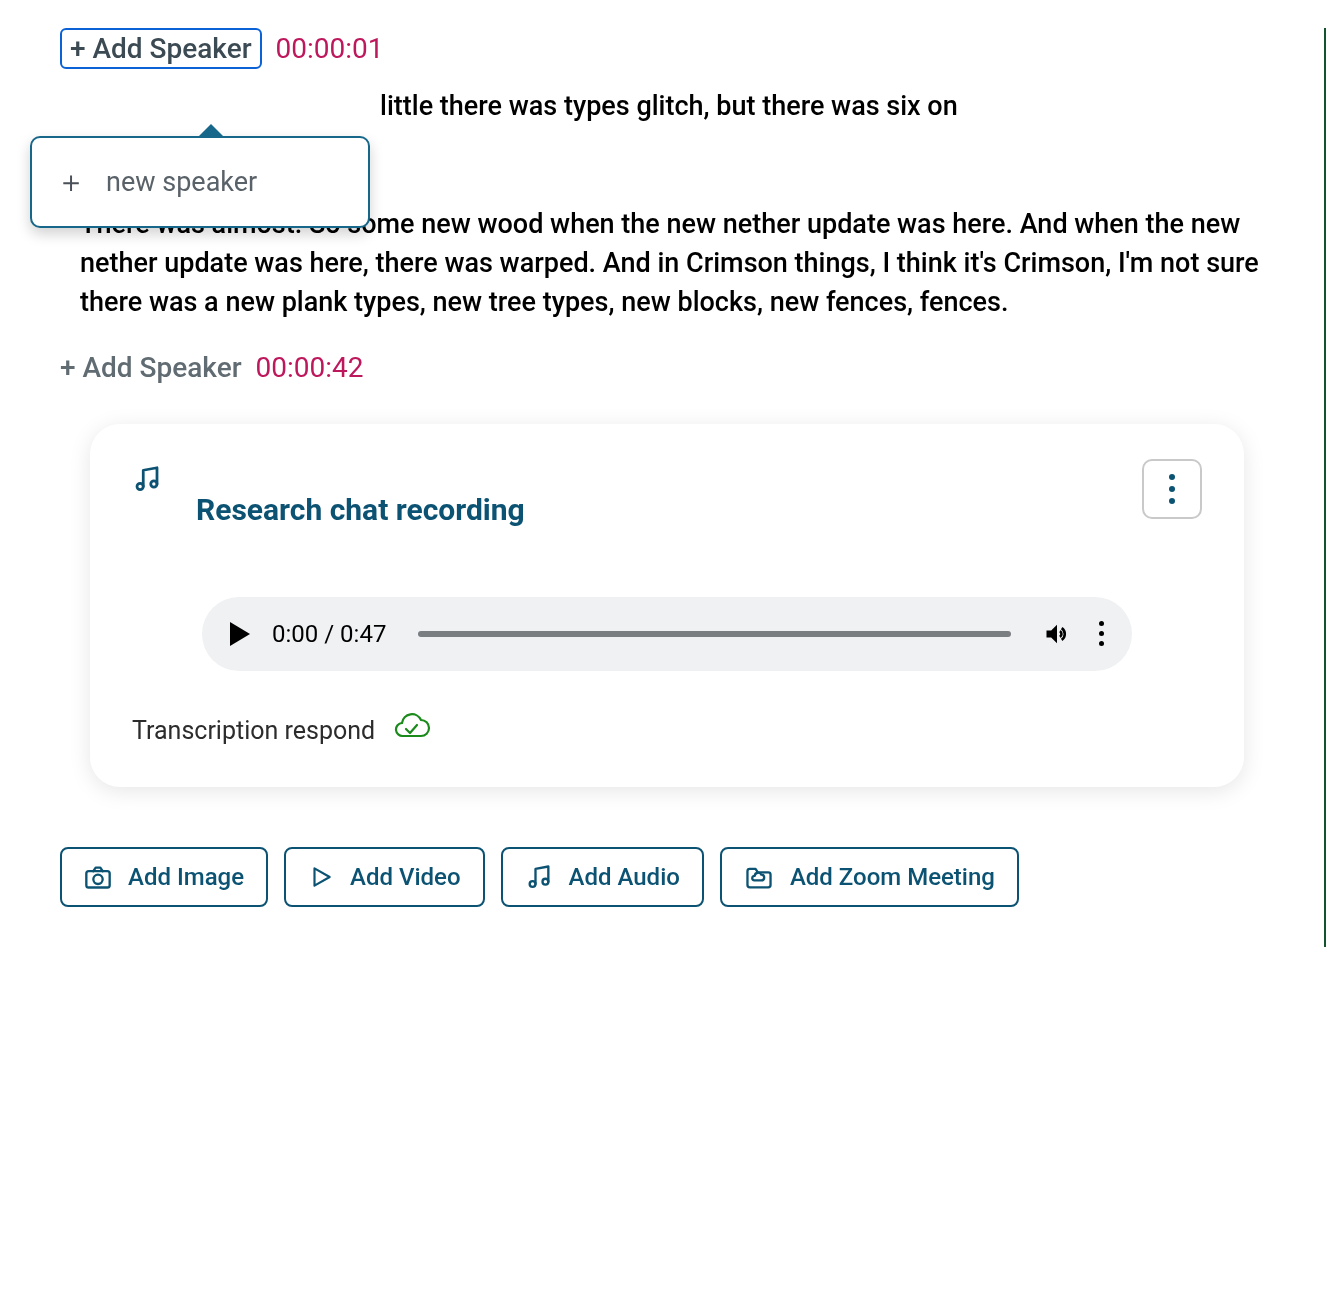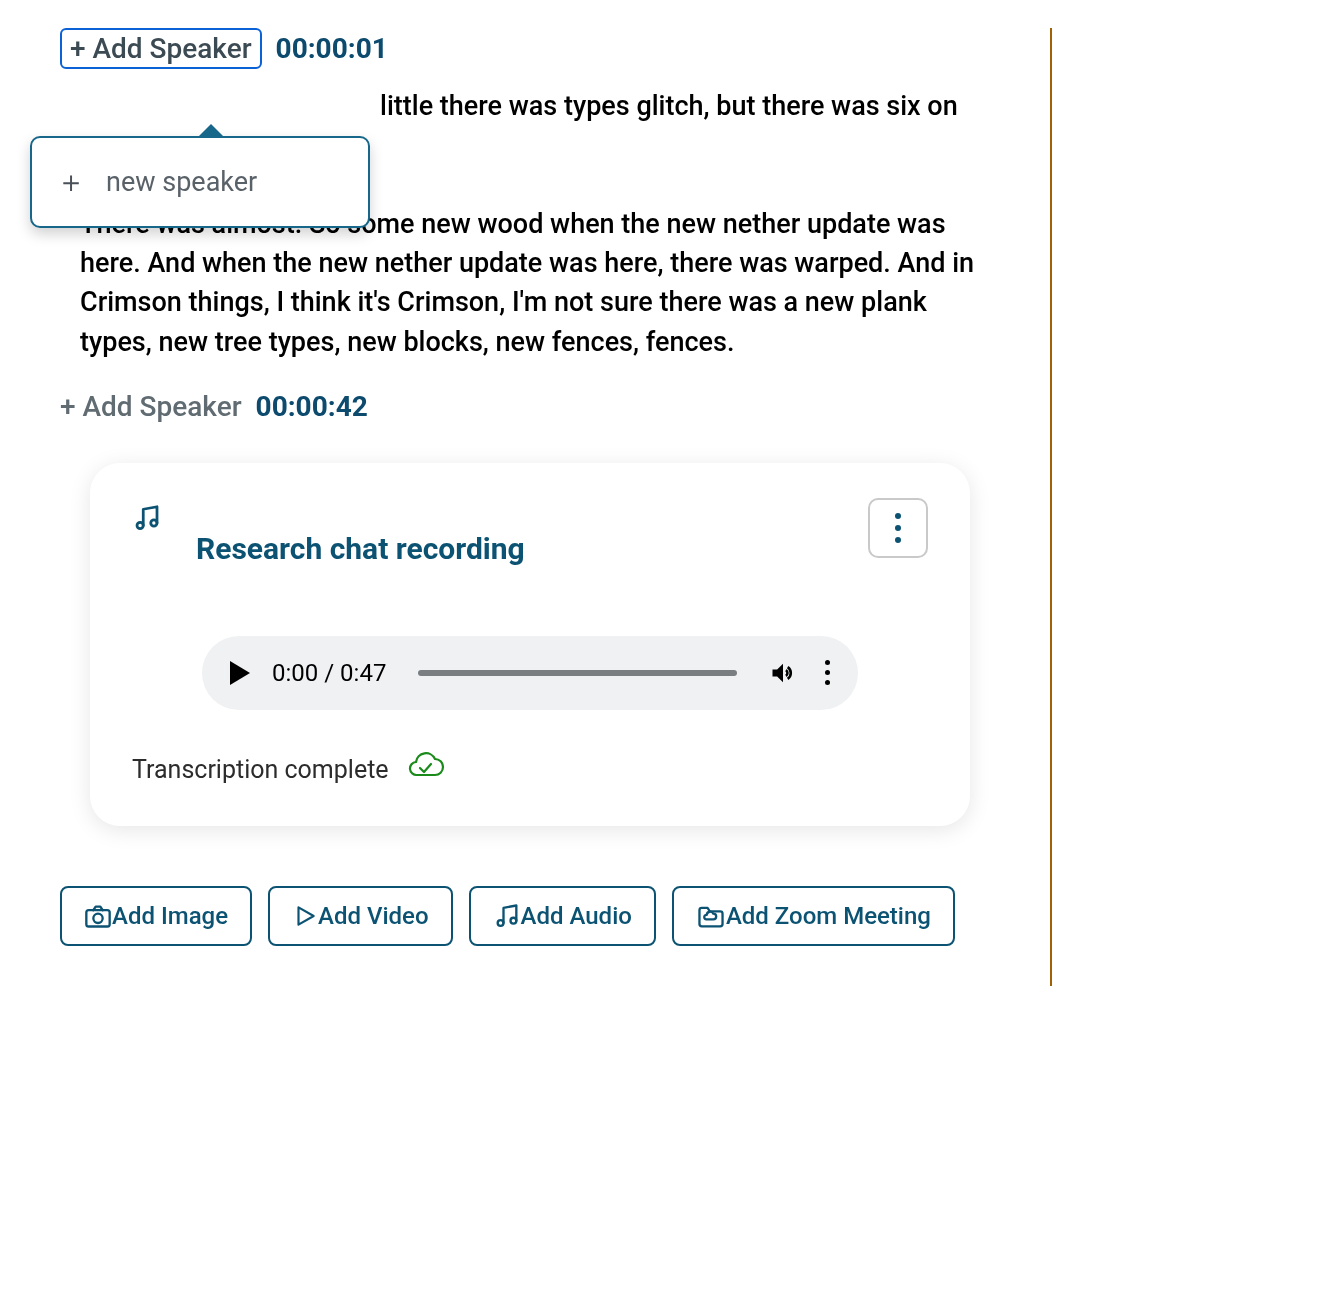--- a/index.html
+++ b/index.html
@@ -4,24 +4,24 @@
 <style>
   * { box-sizing: border-box; }
   html, body {
     margin: 0;
     padding: 0;
     font-family: -apple-system, BlinkMacSystemFont, "Segoe UI", Roboto, Helvetica, Arial, sans-serif;
     background: #fff;
     color: #000;
   }
   .page {
-    width: 1052px;
+    width: 1326px;
     padding: 0 60px 40px 60px;
     position: relative;
-    border-right: 2px solid #a16207;
+    border-right: 2px solid #14532d;
   }
 
   .entry { margin-bottom: 20px; }
   .header-row {
     display: flex;
     align-items: center;
     gap: 14px;
     margin: 28px 0 18px 0;
     font-size: 28px;
   }
@@ -33,22 +33,22 @@
     align-items: center;
     gap: 6px;
   }
   .add-speaker-btn.active {
     border: 2px solid #0b61d6;
     border-radius: 6px;
     padding: 2px 8px;
     color: #3b4a53;
   }
   .timestamp {
-    color: #0c4a6e;
-    font-weight: 700;
+    color: #be185d;
+    font-weight: 400;
   }
   .transcript-text {
     font-size: 27px;
     line-height: 1.45;
     font-weight: 500;
     color: #000;
     margin: 0 0 10px 20px;
   }
 
   
@@ -191,20 +191,21 @@
     margin-top: 60px;
     padding-left: 0;
     flex-wrap: nowrap;
   }
   .action-btn {
     border: 2px solid #0c5373;
     border-radius: 8px;
     padding: 14px 22px;
     display: flex;
     align-items: center;
+    gap: 16px;
     color: #0c5373;
     font-size: 24px;
     font-weight: 500;
     cursor: pointer;
     white-space: nowrap;
   }
   .action-btn svg { display: block; }
 </style>
 </head>
 <body>
@@ -274,21 +275,21 @@
       <div class="player-more">
         <div class="player-vdots">
             <span></span>
             <span></span>
             <span></span>
           </div>
       </div>
     </div>
 
     <div class="status-row">
-      <span>Transcription complete</span>
+      <span>Transcription respond</span>
       <span>
         <svg width="40" height="30" viewBox="0 0 40 30" fill="none" stroke="#1a8a1a" stroke-width="2.2" stroke-linecap="round" stroke-linejoin="round">
           <path d="M30 23a8 8 0 000-16 10 10 0 00-19 3 6 6 0 001 13h18z"></path>
           <path d="M15 16l4 4 7-8"></path>
         </svg>
       </span>
     </div>
   </div>
 
   <div class="actions-row">

